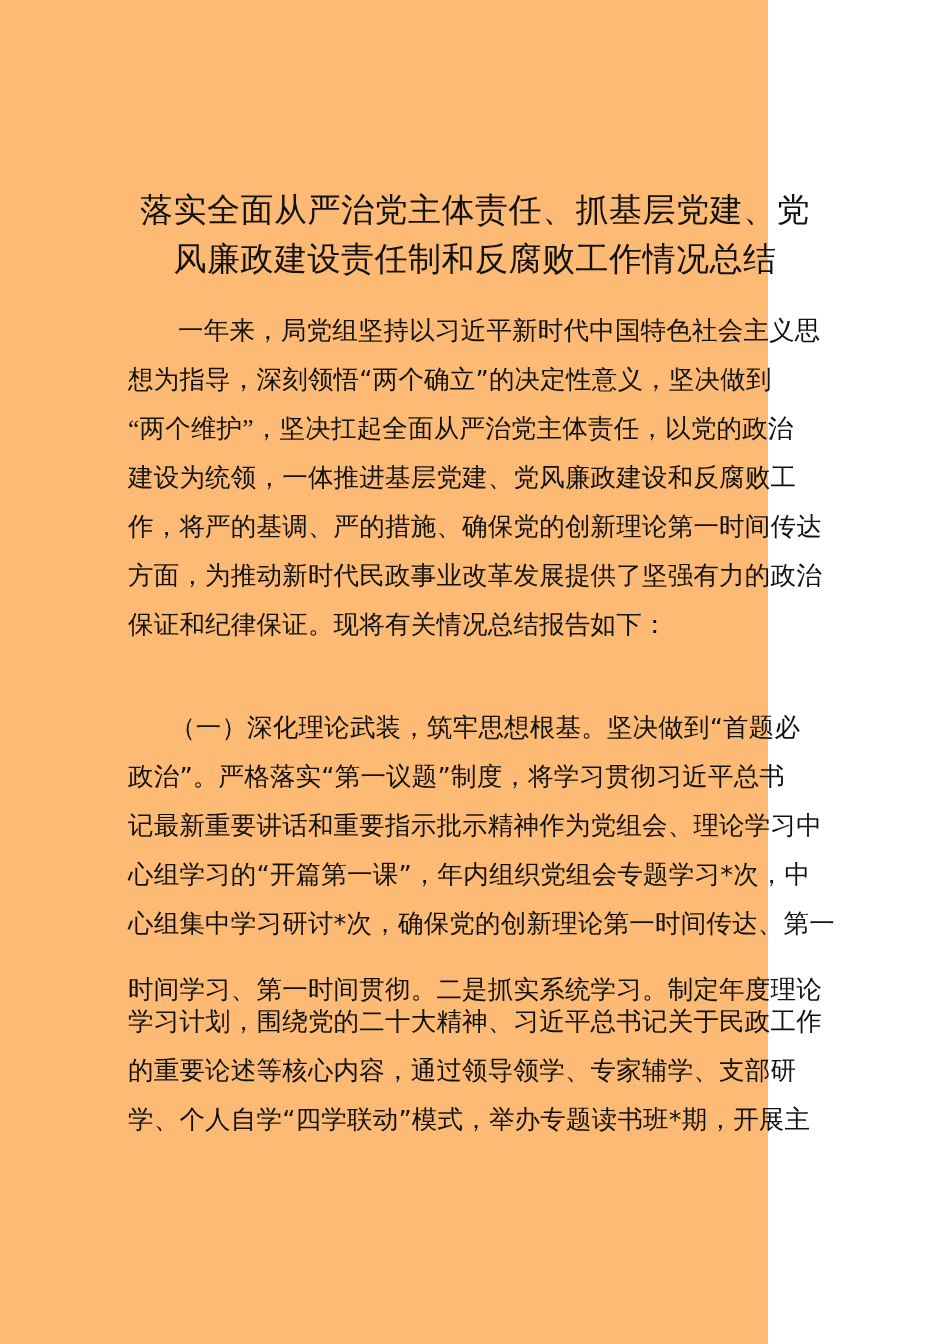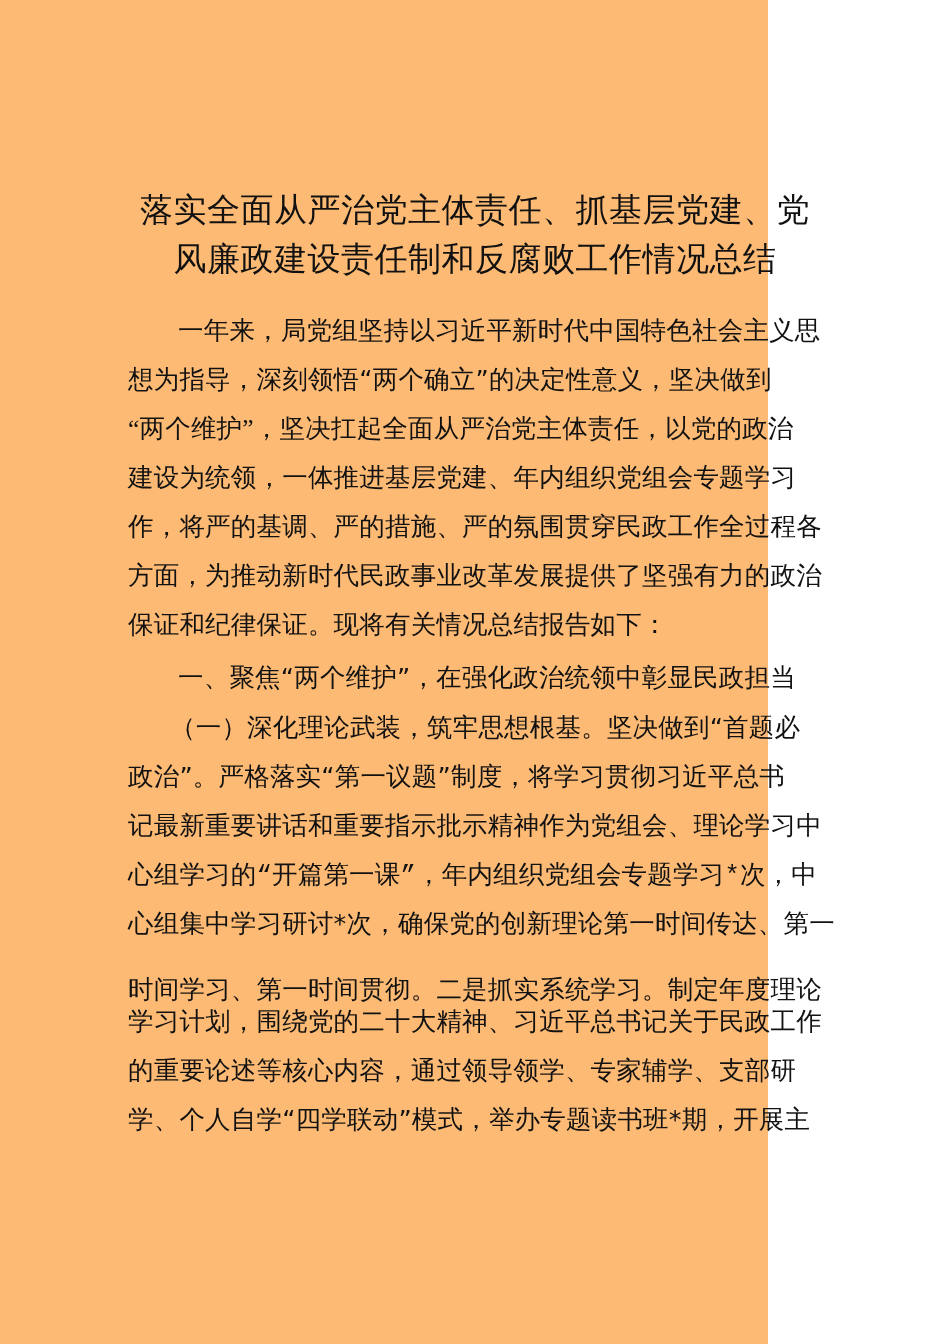--- a/index.html
+++ b/index.html
@@ -16,34 +16,33 @@
 <body>
 
 <div class="page">
   <div class="title-line" style="top:188px;">落实全面从严治党主体责任、抓基层党建、党</div>
   <div class="title-line" style="top:237px;">风廉政建设责任制和反腐败工作情况总结</div>
 
   <div>
     <div class="line" style="top:313px; left:178px; width:650px;">一年来，局党组坚持以习近平新时代中国特色社会主义思</div>
     <div class="line" style="top:362px;">想为指导，深刻领悟“两个确立”的决定性意义，坚决做到</div>
     <div class="line" style="top:411px;font-family:Liberation Serif, serif;">“两个维护”，坚决扛起全面从严治党主体责任，以党的政治</div>
-    <div class="line" style="top:460px;">建设为统领，一体推进基层党建、年内组织党组会专题学习</div>
-    <div class="line" style="top:509px;">作，将严的基调、严的措施、严的氛围贯穿民政工作全过程各</div>
+    <div class="line" style="top:460px;">建设为统领，一体推进基层党建、党风廉政建设和反腐败工</div>
+    <div class="line" style="top:509px;">作，将严的基调、严的措施、确保党的创新理论第一时间传达</div>
     <div class="line" style="top:558px;">方面，为推动新时代民政事业改革发展提供了坚强有力的政治</div>
     <div class="line" style="top:607px;">保证和纪律保证。现将有关情况总结报告如下：</div>
   </div>
 
-  <div class="line" style="top:660px; left:178px; width:650px;">一、聚焦“两个维护”，在强化政治统领中彰显民政担当</div>
 
   <div>
     <div class="line" style="top:710px; left:170px; width:660px;">
       <span class="bold">（一）深化理论武装，筑牢思想根基。</span><span>坚决做到“首题必</span>
     </div>
     <div class="line" style="top:759px;">政治”。严格落实“第一议题”制度，将学习贯彻习近平总书</div>
     <div class="line" style="top:808px;">记最新重要讲话和重要指示批示精神作为党组会、理论学习中</div>
-    <div class="line" style="top:857px;font-family:Liberation Mono, monospace;">心组学习的“开篇第一课”，年内组织党组会专题学习*次，中</div>
+    <div class="line" style="top:857px;">心组学习的“开篇第一课”，年内组织党组会专题学习*次，中</div>
     <div class="line" style="top:906px;">心组集中学习研讨*次，确保党的创新理论第一时间传达、第一</div>
     <div class="line" style="top:972px;">时间学习、第一时间贯彻。二是抓实系统学习。制定年度理论</div>
     <div class="line" style="top:1004px;">学习计划，围绕党的二十大精神、习近平总书记关于民政工作</div>
     <div class="line" style="top:1053px;">的重要论述等核心内容，通过领导领学、专家辅学、支部研</div>
     <div class="line" style="top:1102px;">学、个人自学“四学联动”模式，举办专题读书班*期，开展主</div>
   </div>
 </div>
 
 </body></html>

